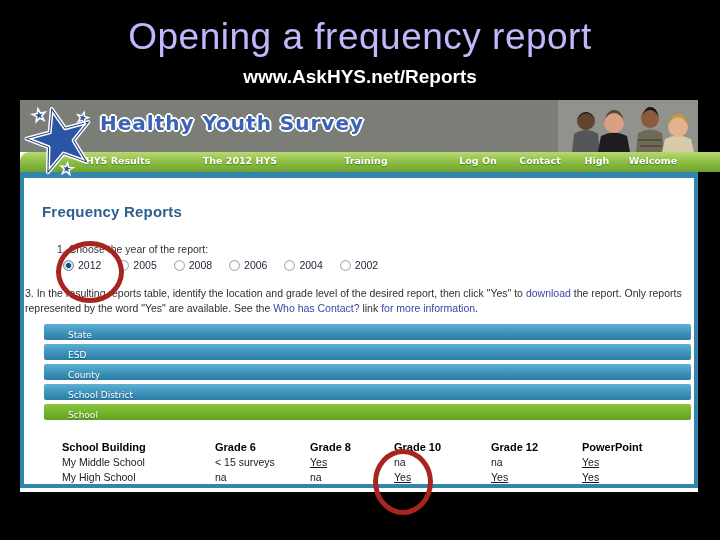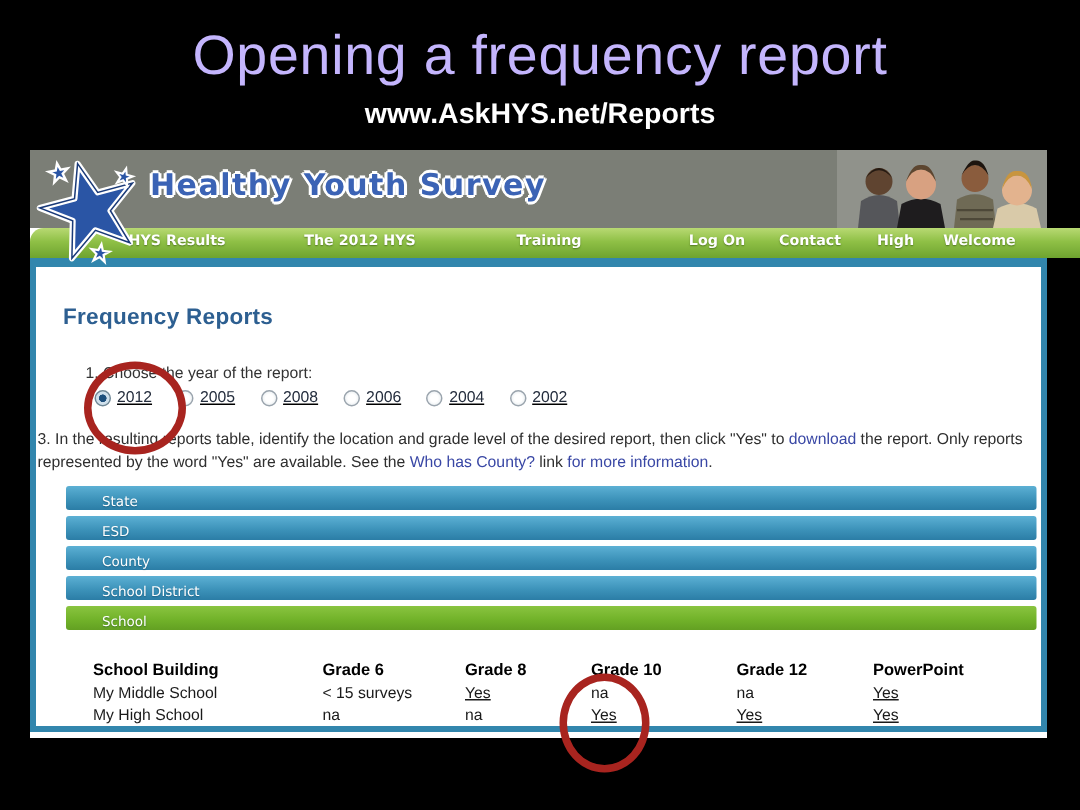--- a/index.html
+++ b/index.html
@@ -30,21 +30,21 @@
   .nav-item.n3{left:458px}.nav-item.n4{left:520px}.nav-item.n5{left:577px}.nav-item.n6{left:633px}
 
   .blue-strip{position:absolute;left:0;top:72px;width:678px;height:6px;background:#3286ad;}
 
   .content{position:absolute;left:0;top:78px;width:670px;height:306px;background:#fff;
            border:4px solid #3286ad;border-top:none;}
   .page-heading{position:absolute;left:18px;top:25px;margin:0;font-size:15px;font-weight:bold;
                 color:#2d5f91;letter-spacing:.2px;}
   .step1{position:absolute;left:33px;top:65px;font-size:10.5px;color:#333;}
   .years{position:absolute;left:39px;top:81px;display:flex;align-items:center;}
-  .year-item{display:flex;align-items:center;margin-right:17px;cursor:pointer;text-decoration:underline;}
+  .year-item{display:flex;align-items:center;margin-right:17px;cursor:pointer;}
   .radio{width:9px;height:9px;border-radius:50%;border:1px solid #9aa4ad;
          background:radial-gradient(#fff 40%,#dfe6ea);display:inline-block;}
   .radio.sel{background:radial-gradient(#1d4f7c 0 38%,#cfe0ec 42% 60%,#eef4f8);border-color:#6e8796;}
   .year-label{margin-left:4px;font-size:10.5px;color:#232c3c;}
   .step2{position:absolute;left:1px;top:108px;width:666px;margin:0;font-size:10.5px;
          line-height:15px;color:#2f2f2f;}
   .step2 a{color:#3947a5;cursor:pointer;}
 
   .accordion{position:absolute;left:20px;top:146px;width:647px;}
   .bar{height:16px;margin-bottom:4px;border-radius:2px;cursor:pointer;
@@ -146,21 +146,21 @@
           </span>
           <span class="year-item">
             <span class="radio"></span>
             <span class="year-label">2004</span>
           </span>
           <span class="year-item">
             <span class="radio"></span>
             <span class="year-label">2002</span>
           </span>
         </div>
-      <p class="step2"><span>3. In the resulting reports table, identify the location and grade level of the desired report, then click "Yes" to </span><a>download</a><span> the report. Only reports represented by the word "Yes" are available. See the </span><a>Who has County?</a><span> link </span><a>for more information</a><span>.</span></p>
+      <p class="step2"><span>3. In the resulting reports table, identify the location and grade level of the desired report, then click "Yes" to </span><a>download</a><span> the report. Only reports represented by the word "Yes" are available. See the </span><a>Who has Contact?</a><span> link </span><a>for more information</a><span>.</span></p>
       <div class="accordion">
           <div class="bar"><span class="bar-label">State</span></div>
           <div class="bar"><span class="bar-label">ESD</span></div>
           <div class="bar"><span class="bar-label">County</span></div>
           <div class="bar"><span class="bar-label">School District</span></div>
           <div class="bar green"><span class="bar-label">School</span></div>
         </div>
       <div class="rtable">
           <div class="th">School Building</div>
           <div class="th">Grade 6</div>

